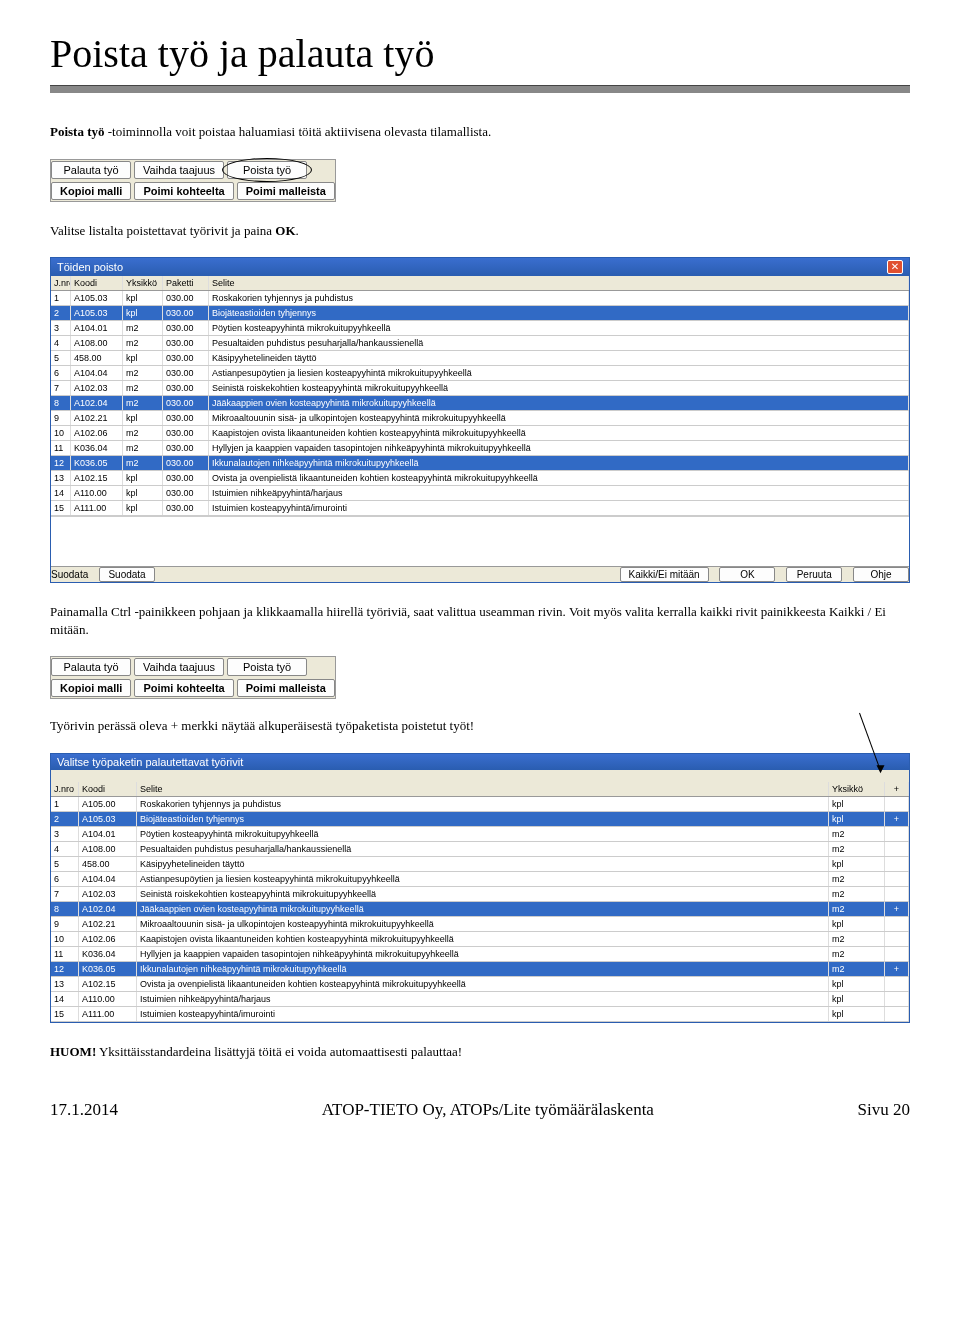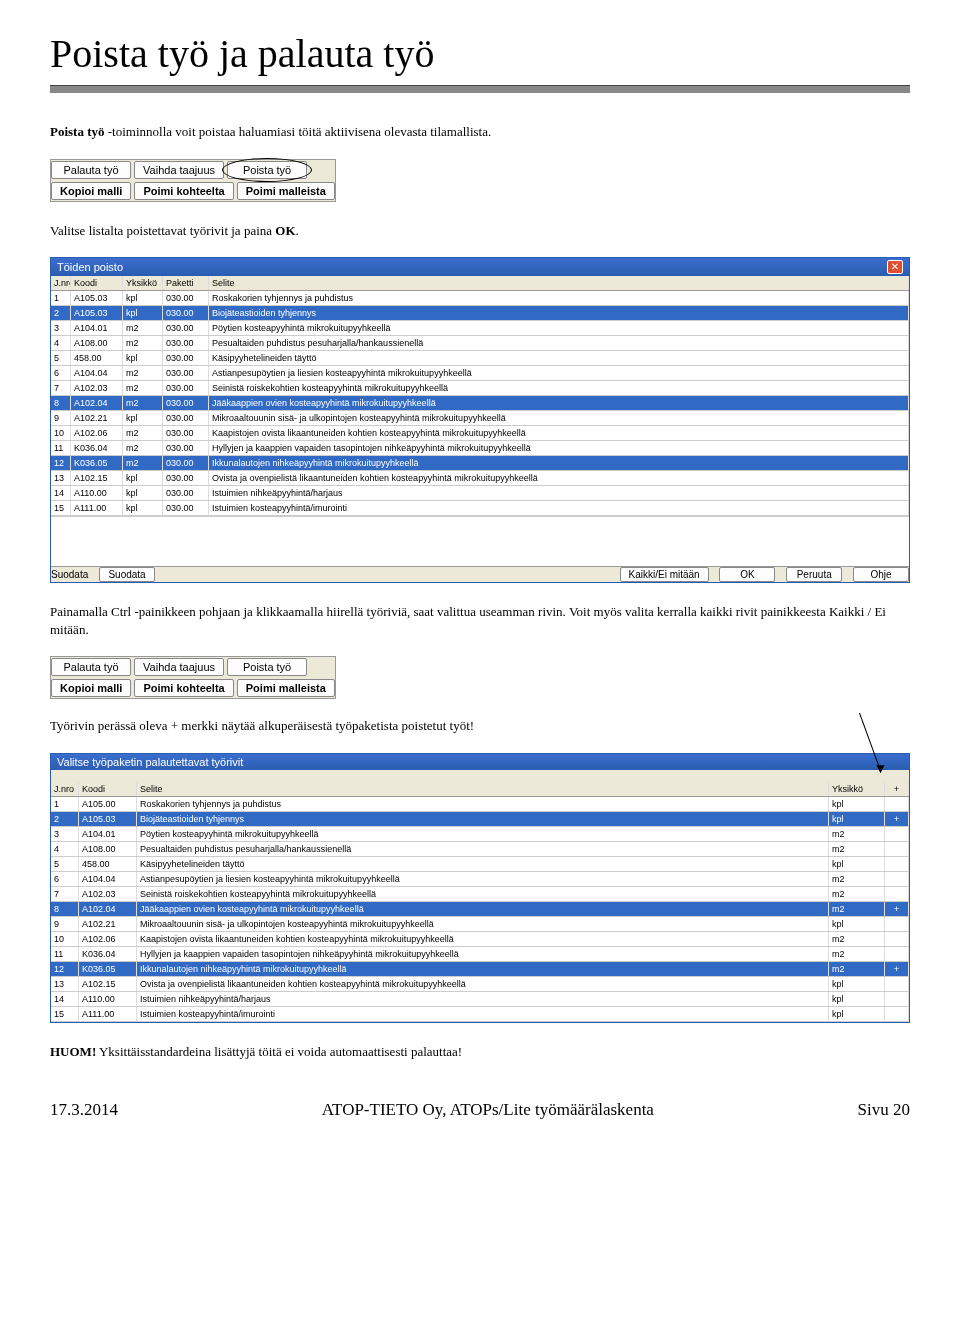--- a/index.html
+++ b/index.html
@@ -498,19 +498,19 @@
         <div class="c5"></div>
       </div>
     </div>
 </div>
 
 <p class="body-text" style="margin-top:20px;">
   <b>HUOM!</b><span> Yksittäisstandardeina lisättyjä töitä ei voida automaattisesti palauttaa!</span>
 </p>
 
 <div class="page-footer">
-  <span>17.3.2014</span>
+  <span>17.1.2014</span>
   <span>ATOP-TIETO Oy, ATOPs/Lite työmäärälaskenta</span>
   <span><span>Sivu 20</span></span>
 </div>
 
 
 
 
 </body></html>

